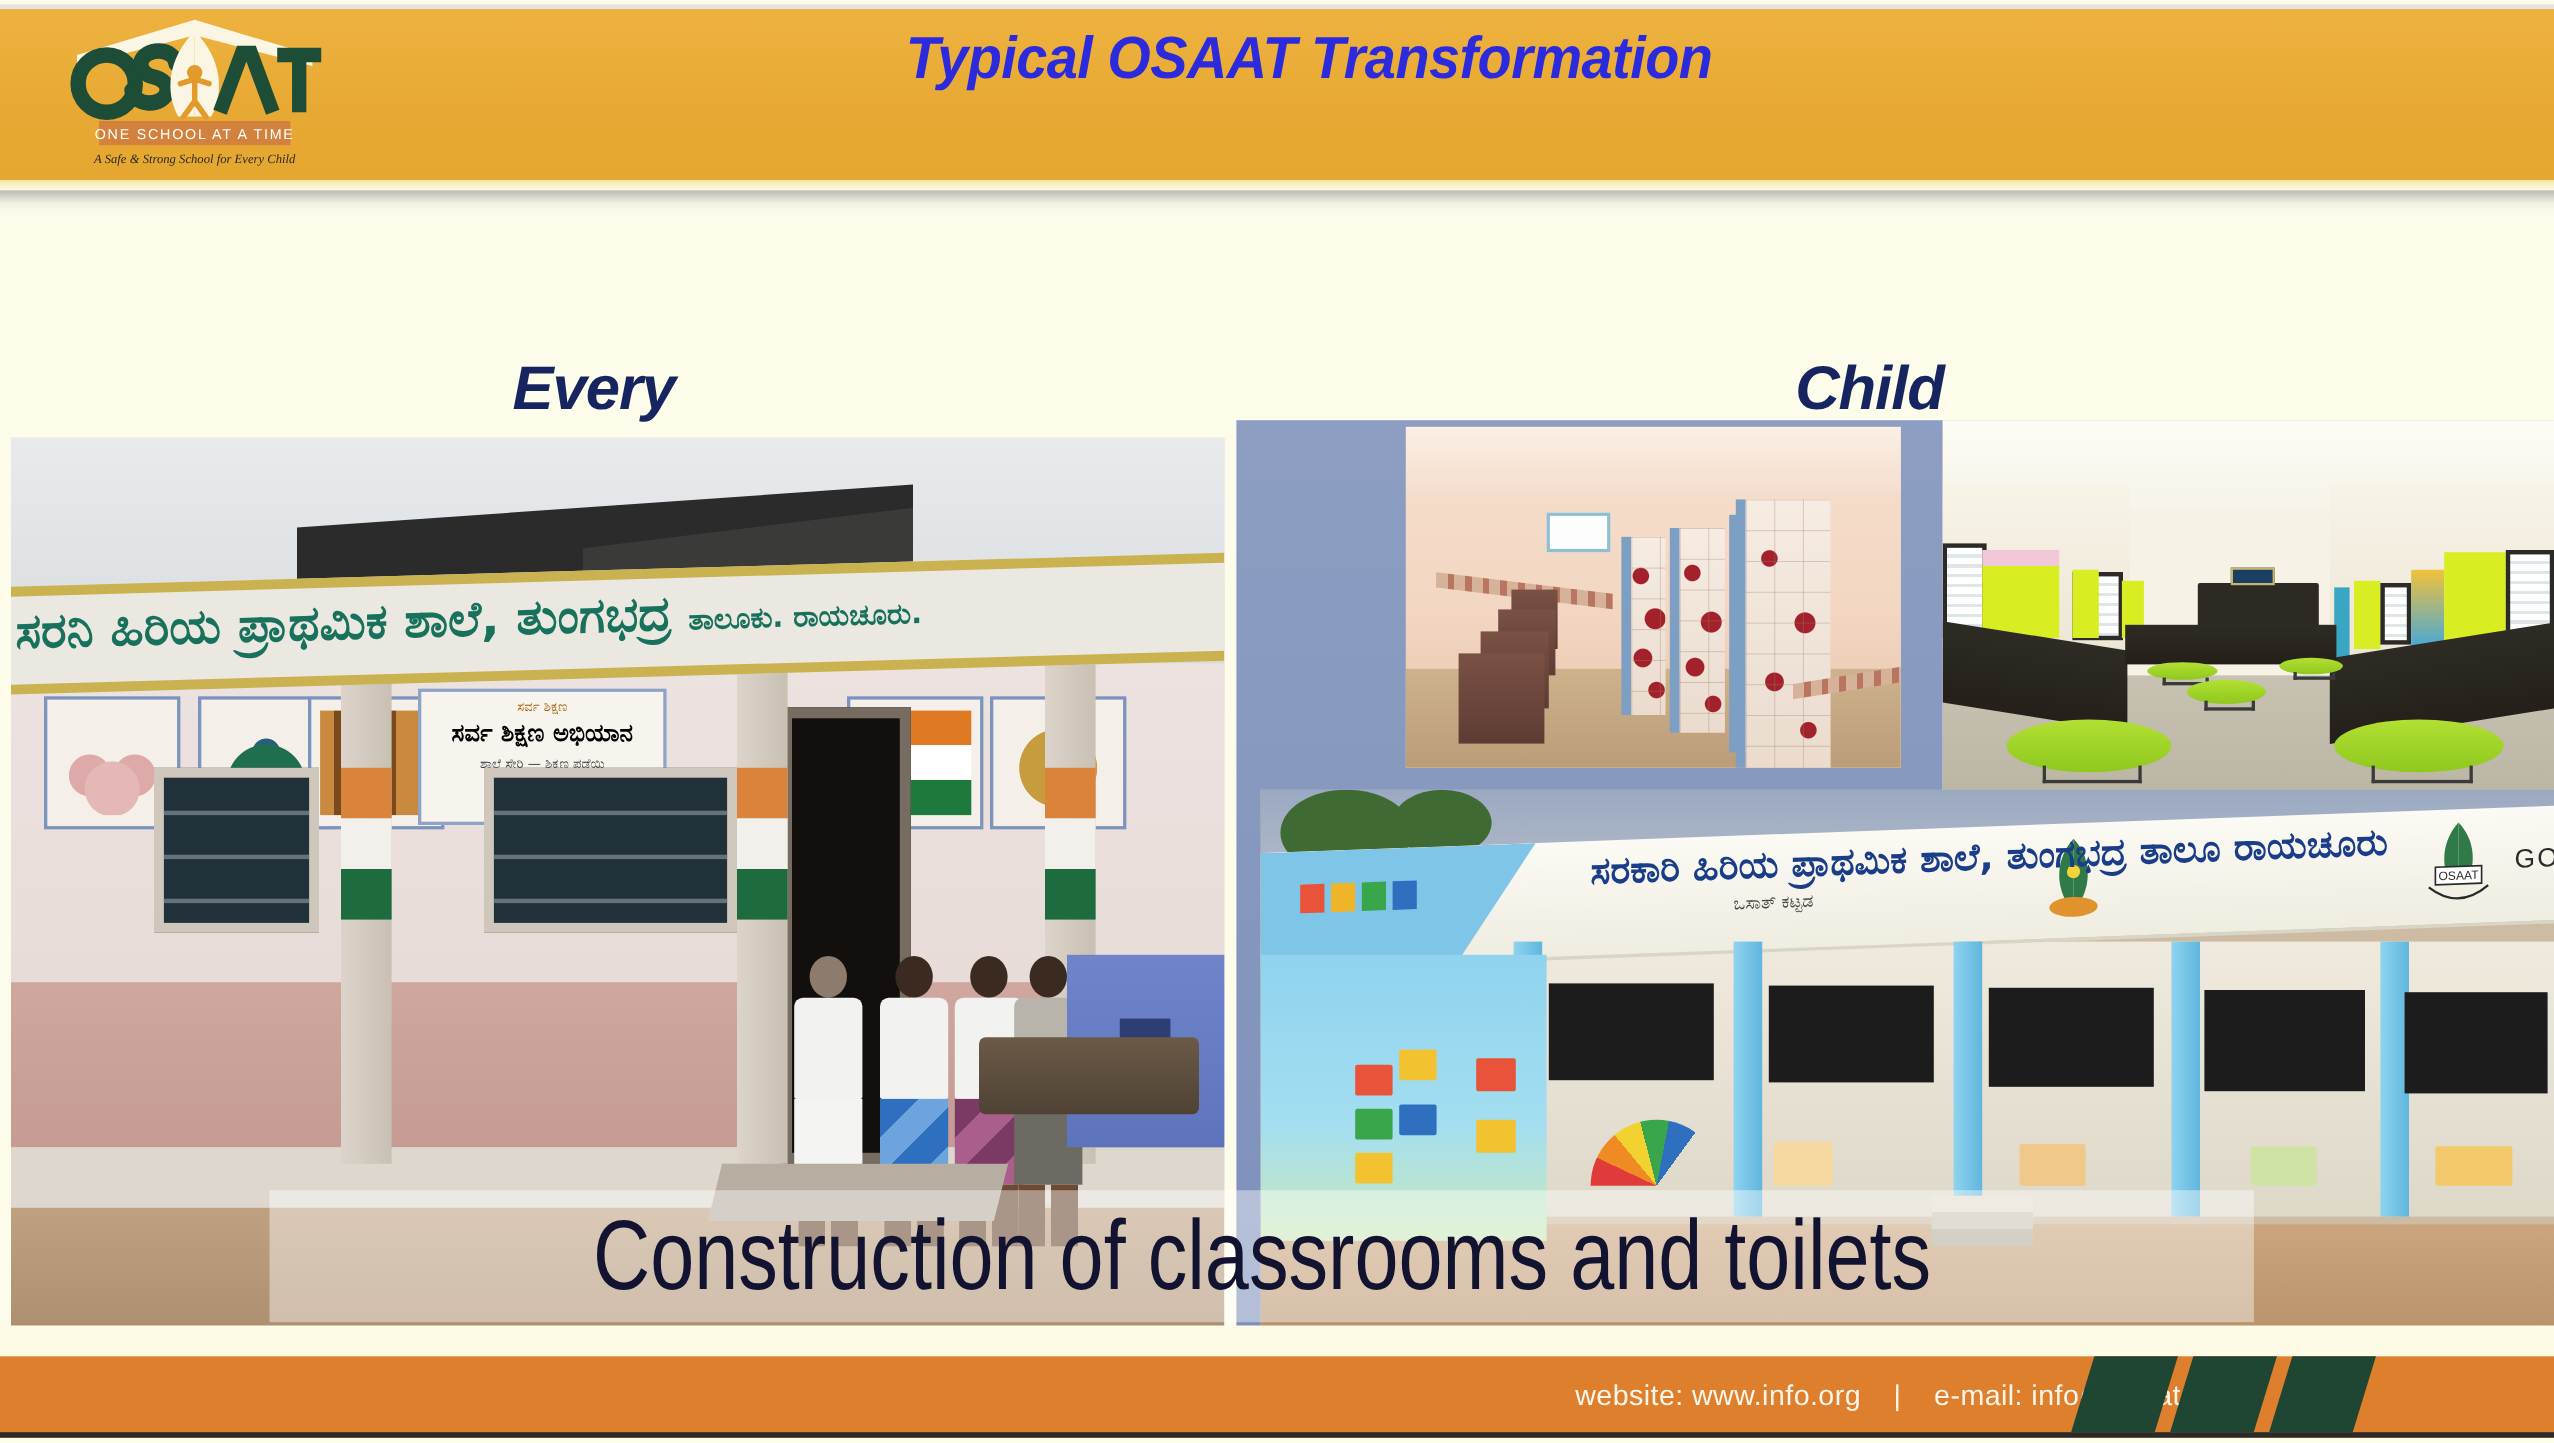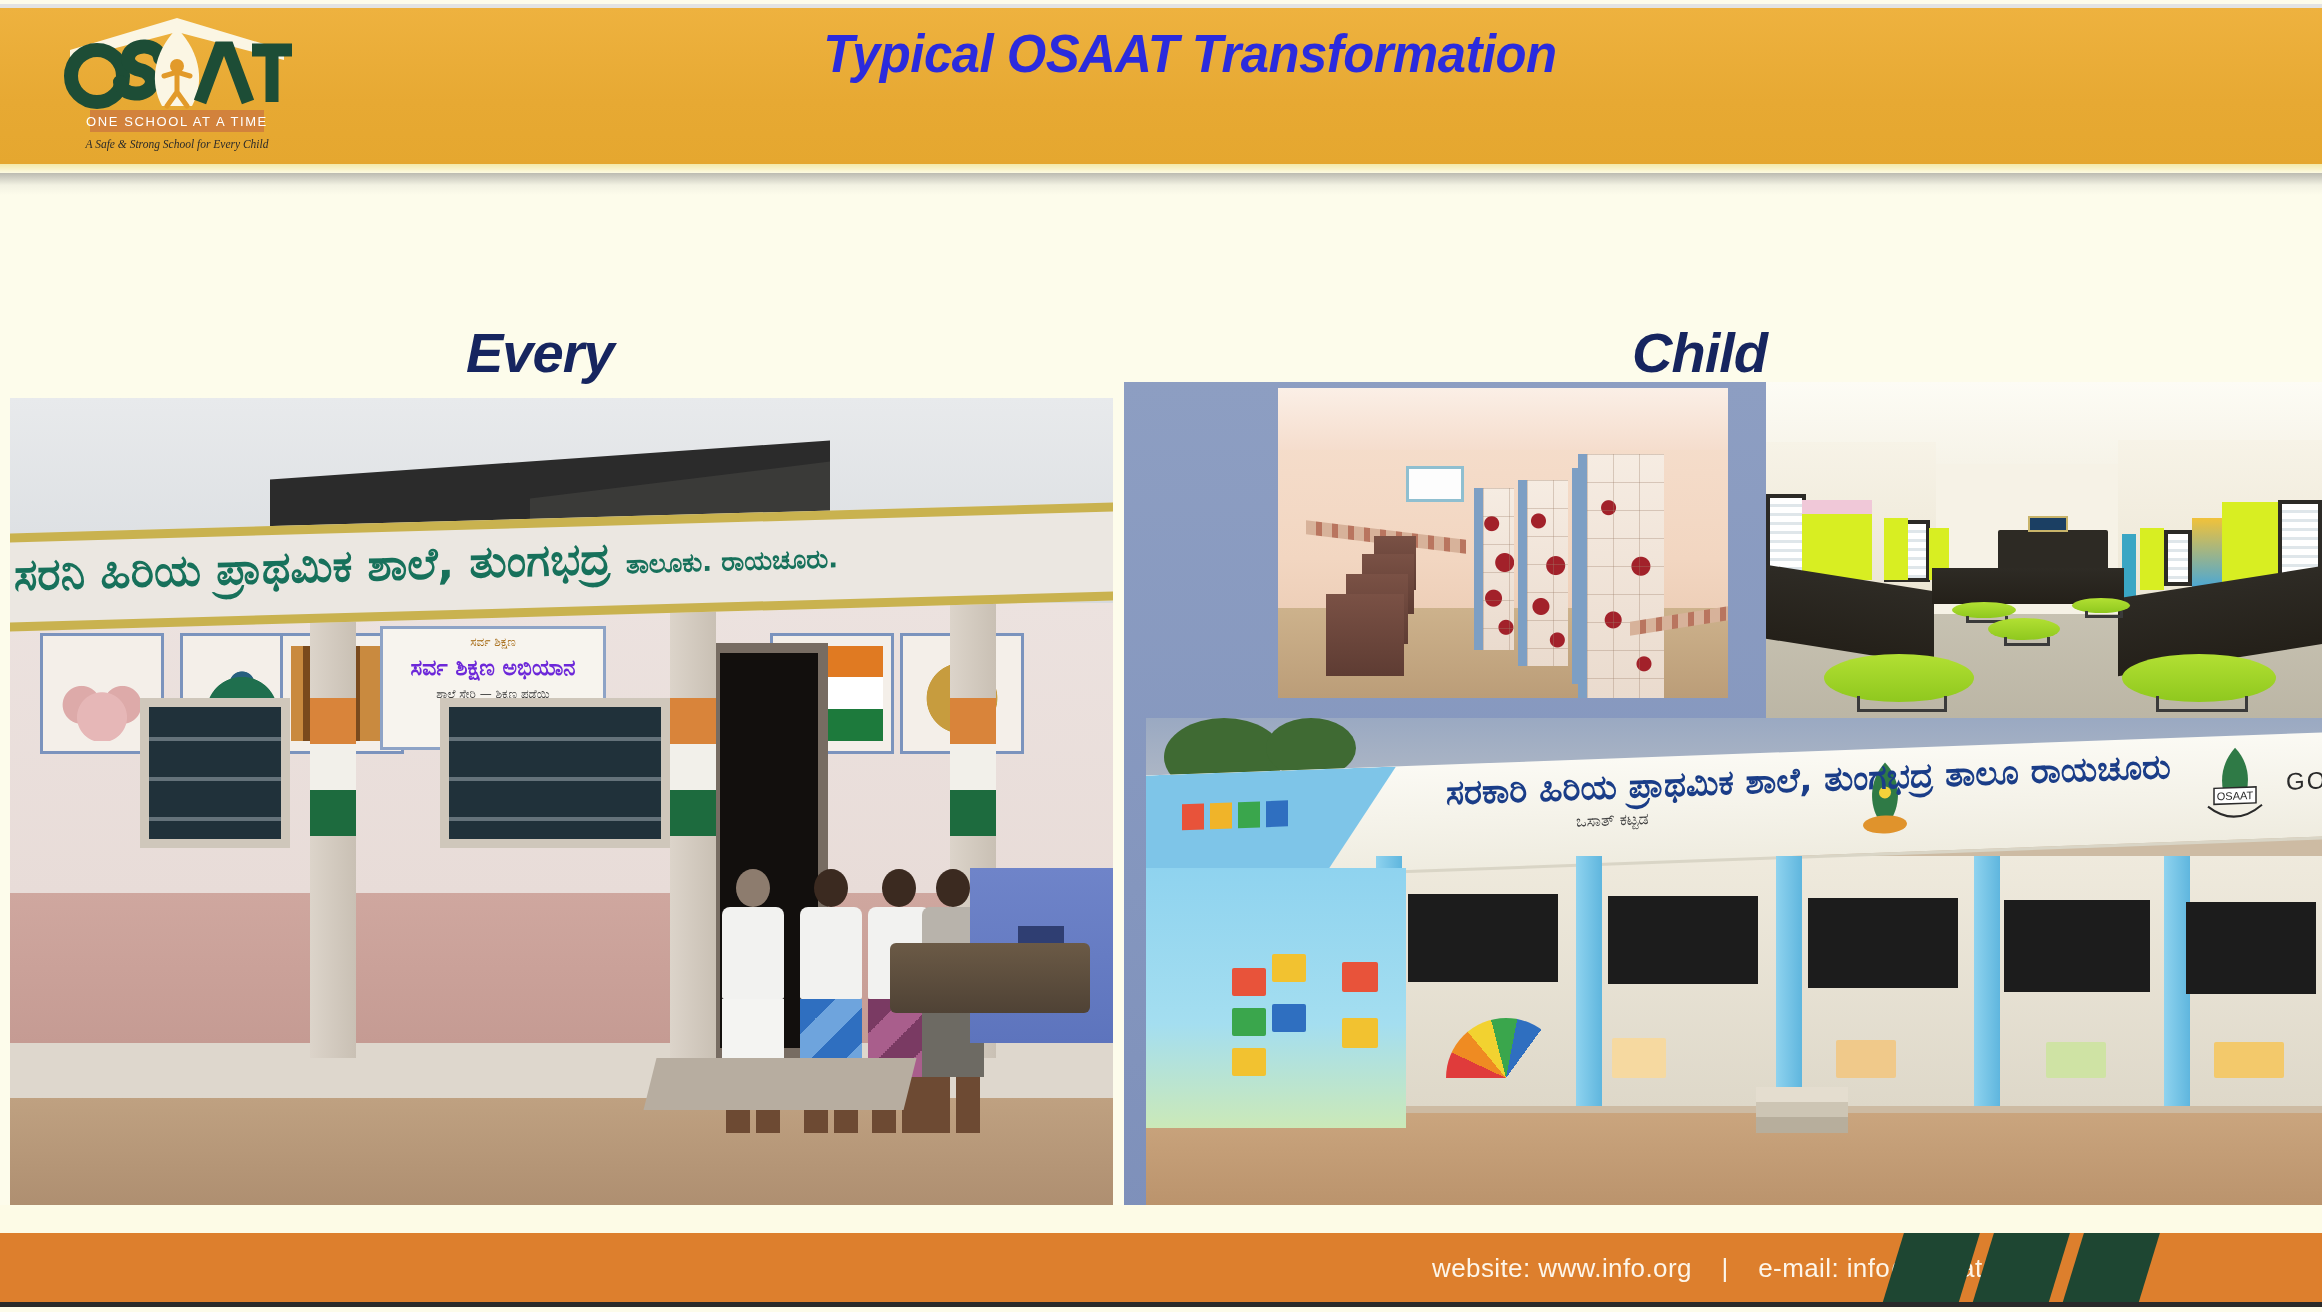--- a/index.html
+++ b/index.html
@@ -99,21 +99,21 @@
   .bf-door{position:absolute;left:700px;top:245px;width:118px;height:415px;
     background:#120f0d;border:10px solid #776c62;box-sizing:border-box;}
   .bf-win{position:absolute;width:150px;height:150px;background:#20313a;
     border:9px solid #cfc7bb;box-sizing:border-box;}
   .bf-win i{position:absolute;left:0;width:100%;height:4px;background:#64727a;}
   .bf-banner{position:absolute;left:370px;top:228px;width:220px;height:118px;
     background:#f7f4ee;border:3px solid #8ea3c6;}
   .bf-banner .t1{position:absolute;top:6px;width:100%;text-align:center;
     font-size:12px;color:#a16207;font-family:"DejaVu Sans",sans-serif;}
   .bf-banner .t2{position:absolute;top:26px;width:100%;text-align:center;
-    font-size:22px;color:#6d28d9;font-weight:bold;font-family:"DejaVu Sans",sans-serif;}
+    font-size:22px;color:#000000;font-weight:bold;font-family:"DejaVu Sans",sans-serif;}
   .bf-banner .t3{position:absolute;top:58px;width:100%;text-align:center;
     font-size:12px;color:#3a3a3a;font-family:"DejaVu Sans",sans-serif;}
   .bf-person{position:absolute;bottom:95px;}
   .bf-person .head{width:34px;height:38px;border-radius:50%;background:#3b2a20;margin:0 auto;}
   .bf-person .torso{width:62px;height:92px;background:#f2f2f0;margin:0 auto;border-radius:8px 8px 2px 2px;}
   .bf-person .lungi{width:62px;height:78px;margin:0 auto;}
   .bf-person .legs{width:54px;height:56px;margin:0 auto;
     background:linear-gradient(90deg,#6d4a33 0 45%,transparent 45% 55%,#6d4a33 55% 100%);}
   .bf-rubble{position:absolute;left:880px;top:545px;width:200px;height:70px;
     background:linear-gradient(180deg,#6b5a46,#4f4235);border-radius:6px;}
@@ -522,20 +522,23 @@
     <div class="ab-sq" style="left:196px;top:300px;width:36px;height:30px;background:#f2c230;"></div>
     <div class="ab-rainbow"></div>
     <div class="ab-sq" style="left:466px;top:320px;width:54px;height:40px;background:#f6d9a0;"></div>
     <div class="ab-sq" style="left:690px;top:322px;width:60px;height:38px;background:#f0c98a;"></div>
     <div class="ab-sq" style="left:900px;top:324px;width:60px;height:36px;background:#cfe3a4;"></div>
     <div class="ab-sq" style="left:1068px;top:324px;width:70px;height:36px;background:#f3c96b;"></div>
 
     <div class="ab-steps" style="left:610px;"></div>
   </div>
 
+  <div class="caption-band">
+    <span class="caption-text">Construction of classrooms and toilets</span>
+  </div>
 
   <div class="footer-cream"></div>
   <div class="footer">
     <div class="footer-text">
       <span>website: www.info.org</span>
       <span class="footer-sep">|</span>
       <span>e-mail: info@osaat.org</span>
     </div>
     <div class="stripes">
       <div class="stripe" style="left:10px;"></div>

